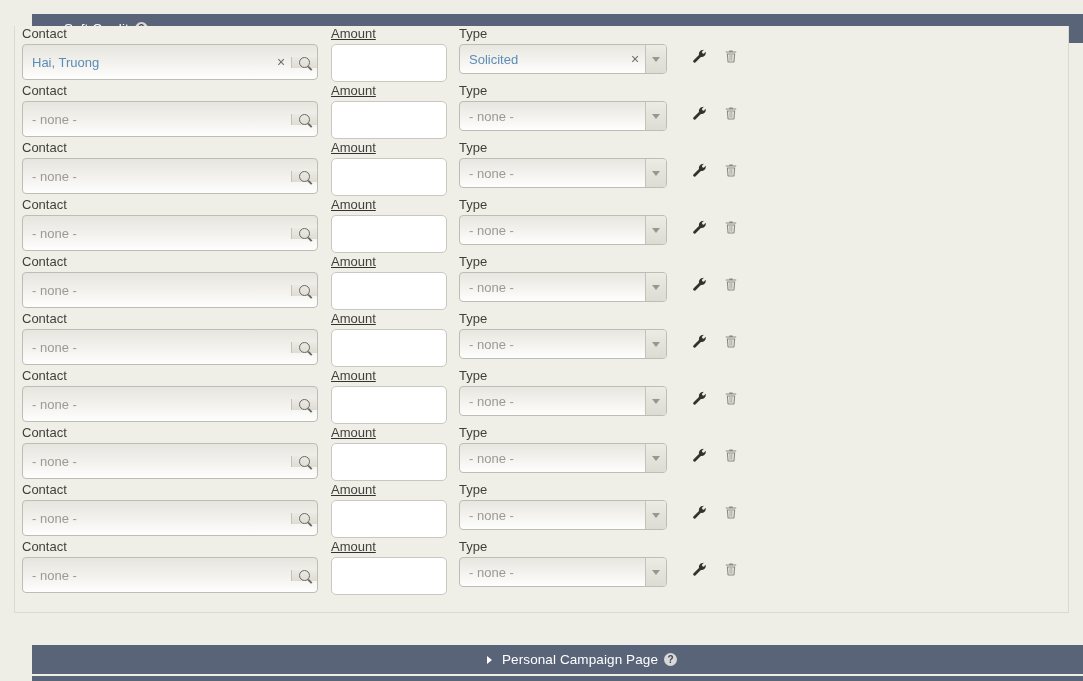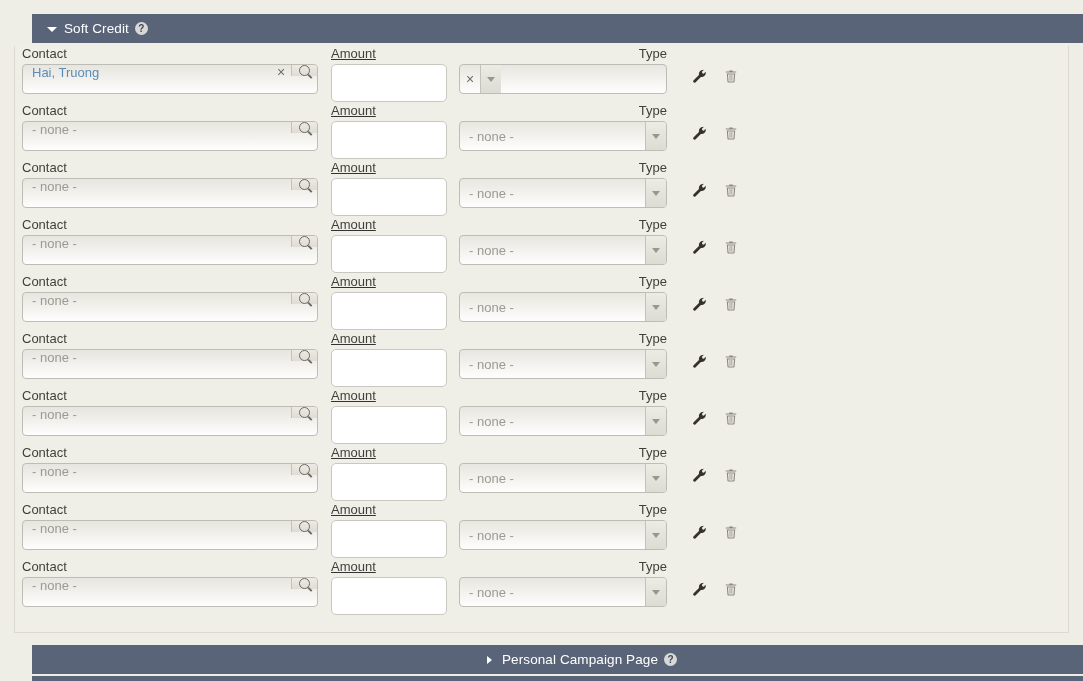--- a/index.html
+++ b/index.html
@@ -82,61 +82,61 @@
   #pcp-bar { top: 645px; justify-content: center; }
   #extra-bar {
     top: 676px;
     height: 8px;
   }
 
   
   .panel-body {
     position: absolute;
     left: 14px;
-    top: 46px;
+    top: 26px;
     width: 1055px;
     height: 587px;
     background: #f0efe7;
     border: 1px solid #dcdace;
     border-top: none;
     box-sizing: border-box;
   }
 
   
   .row {
     position: absolute;
     left: 0;
     width: 100%;
     height: 57px;
   }
 
   .field-group { position: absolute; }
   .fg-contact { left: 7px;  width: 296px; }
   .fg-amount  { left: 316px; width: 116px; text-decoration: underline; }
-  .fg-type    { left: 444px; width: 208px; text-align: right; }
+  .fg-type    { left: 444px; width: 208px; }
 
   .field-label {
     font-size: 13px;
     color: #403f3a;
     line-height: 15px;
     margin-bottom: 3px;
     white-space: nowrap;
     font-family: "Liberation Sans", sans-serif;
   }
 
   
   .lookup {
     position: relative;
-    height: 30px;
+    height: 36px;
     box-sizing: border-box;
     border: 1px solid #bdbdb6;
     border-radius: 4px;
     background: linear-gradient(to bottom, #e6e5df 0%, #f3f2ee 55%, #fefefe 100%);
     display: flex;
-    align-items: flex-start;
+    align-items: center;
     overflow: hidden;
   }
   .lookup-text {
     flex: 1 1 auto;
     display: flex;
     align-items: center;
     padding-left: 9px;
     font-size: 13px;
     color: #9b9a94;
     overflow: hidden;
@@ -280,20 +280,21 @@
           <div class="lookup-clear">×</div>
           <div class="lookup-btn">
             <span class="mag"></span>
           </div>
         </div>
       </div>
       <div class="field-group fg-amount"><div class="field-label">Amount</div><input type="text" class="amount-input" style=""></div>
       <div class="field-group fg-type">
         <div class="field-label">Type</div>
         <div class="selectwrap">
+          <div class="select-text filled">Solicited</div>
           <div class="select-clear">×</div>
           <div class="select-arrow">
             <i></i>
           </div>
         </div>
       </div>
       <div class="row-actions">
         <div class="act act-wrench">
           <svg width="15" height="15" viewBox="0 0 16 16" aria-hidden="true">
             <path fill="#35322c" d="M11.6 1.1a4.3 4.3 0 0 0-4.2 5.2L1.5 12.2a1.5 1.5 0 0 0 2.1 2.1l5.9-5.9a4.3 4.3 0 0 0 5.2-4.2c0-.4-.05-.8-.16-1.15L12.6 5.0 11.0 4.6 10.6 3.0 12.75.85A4.3 4.3 0 0 0 11.6 1.1z"></path>

